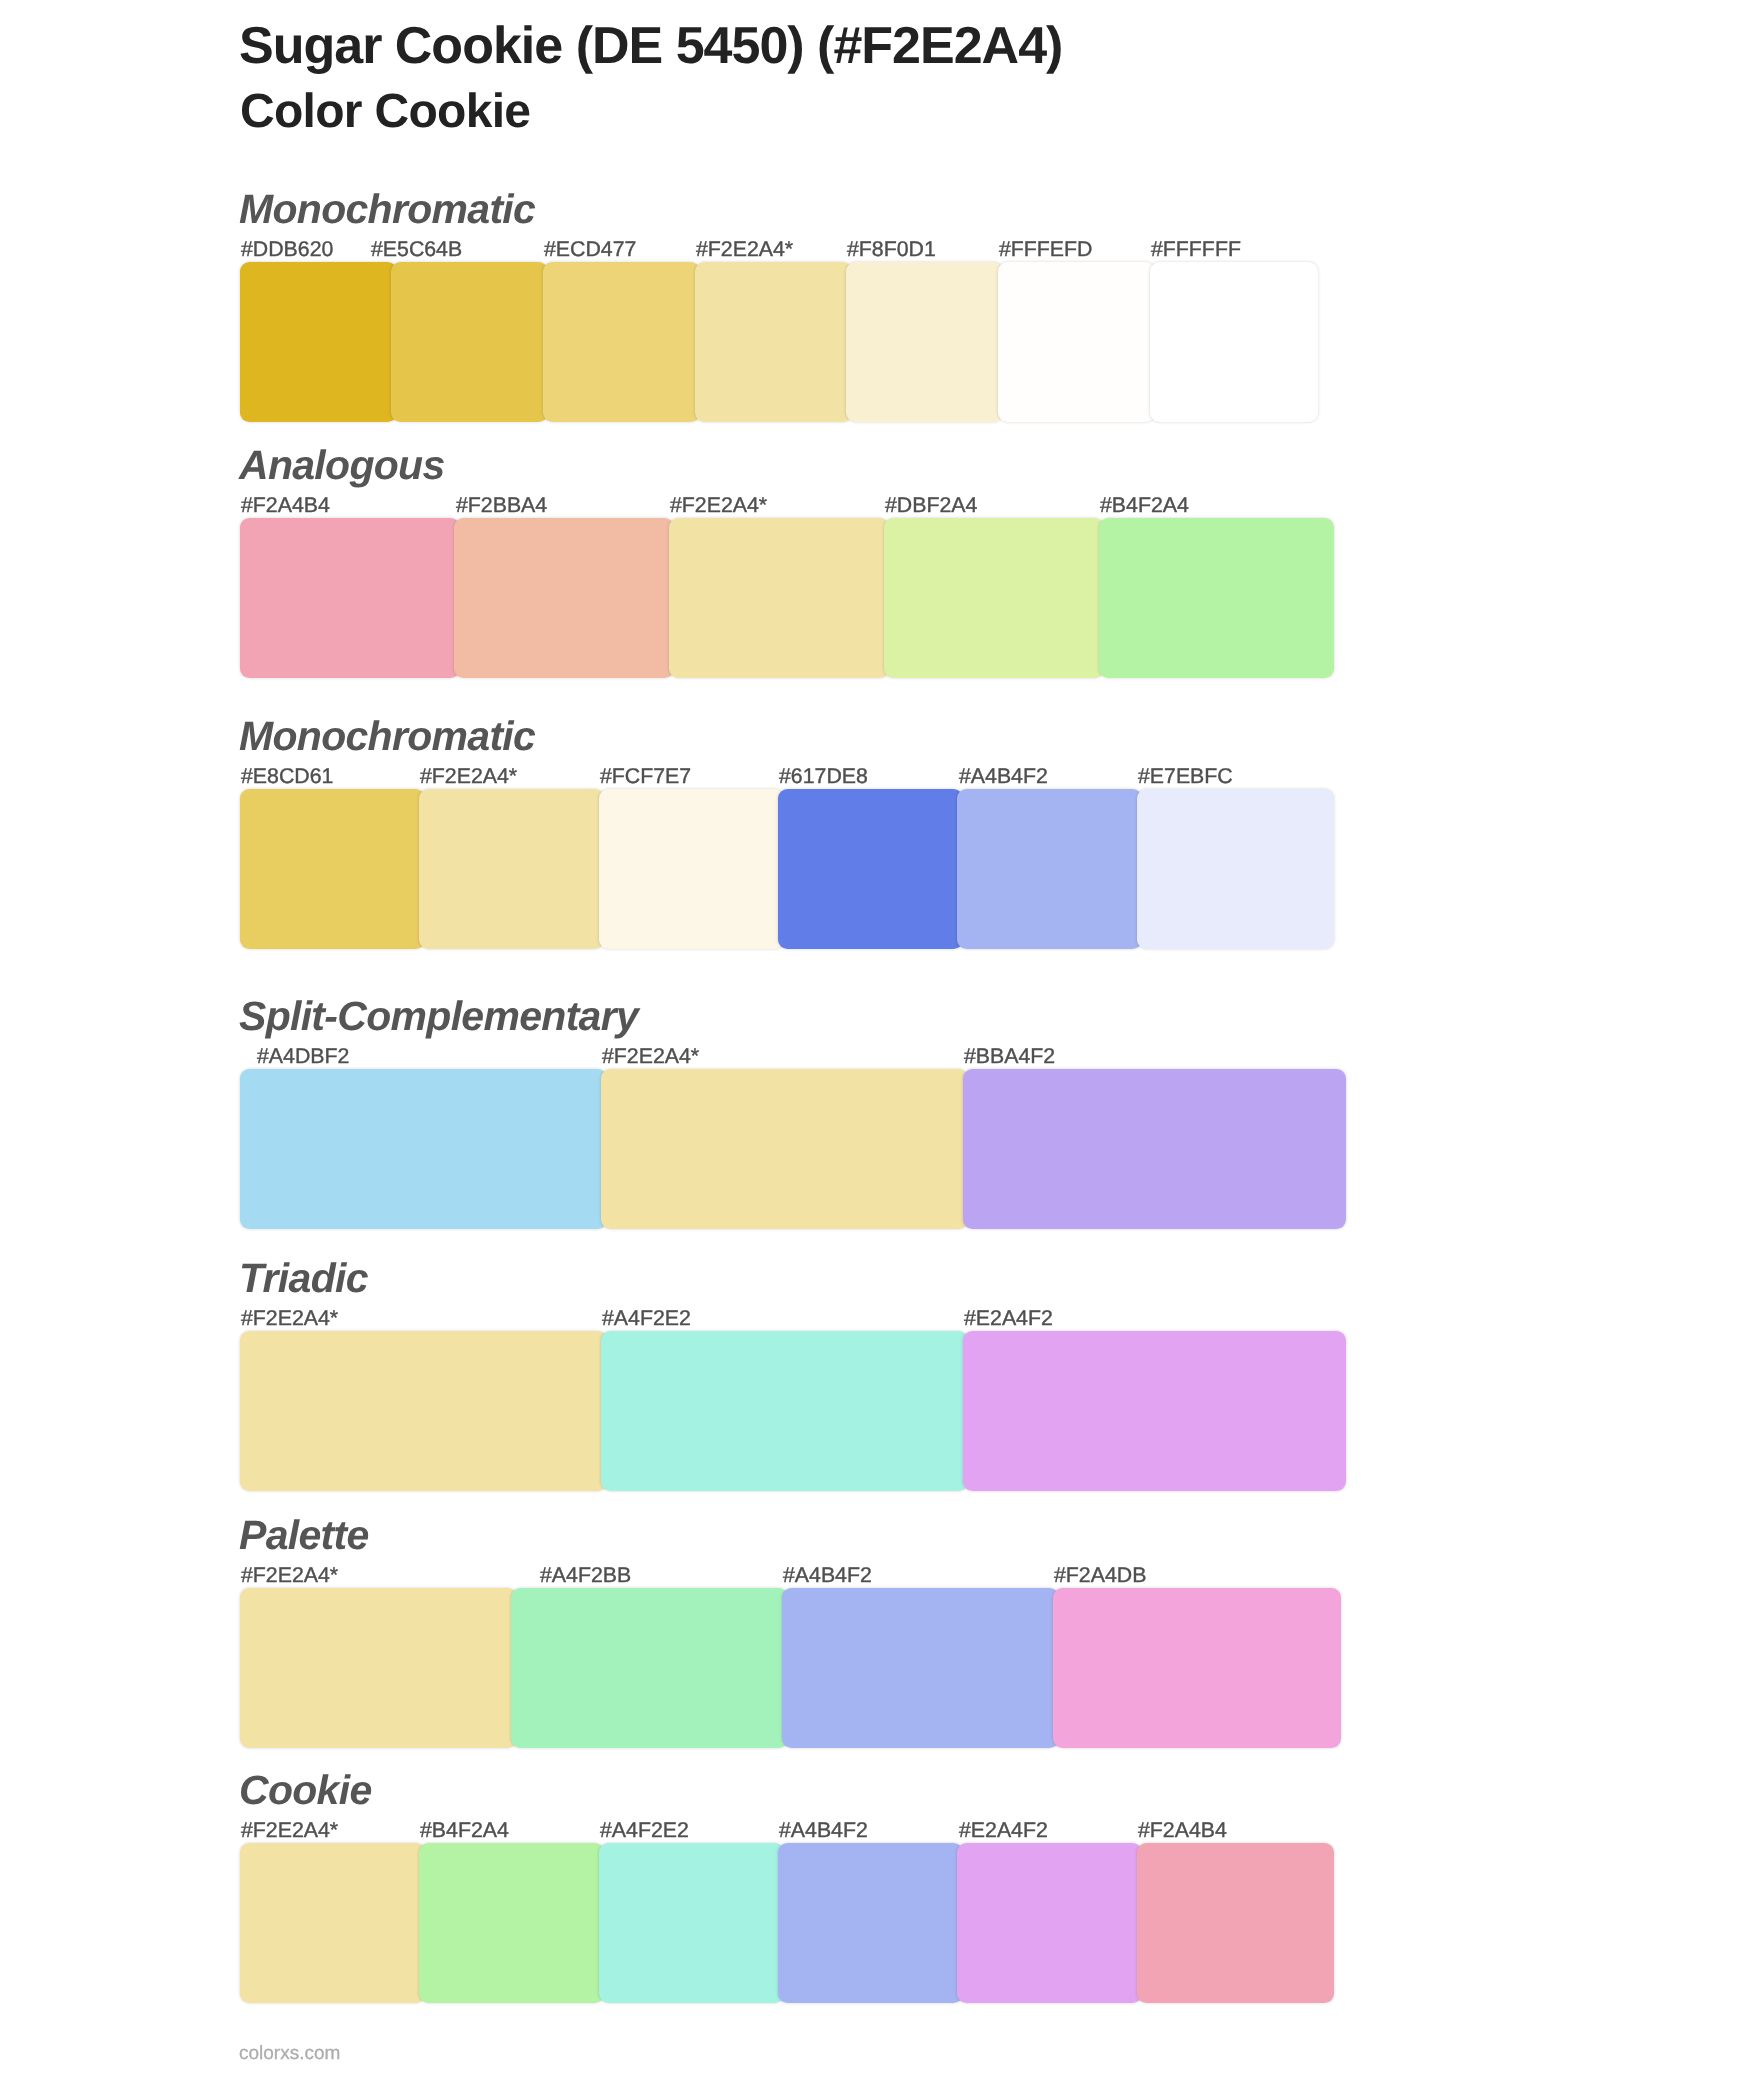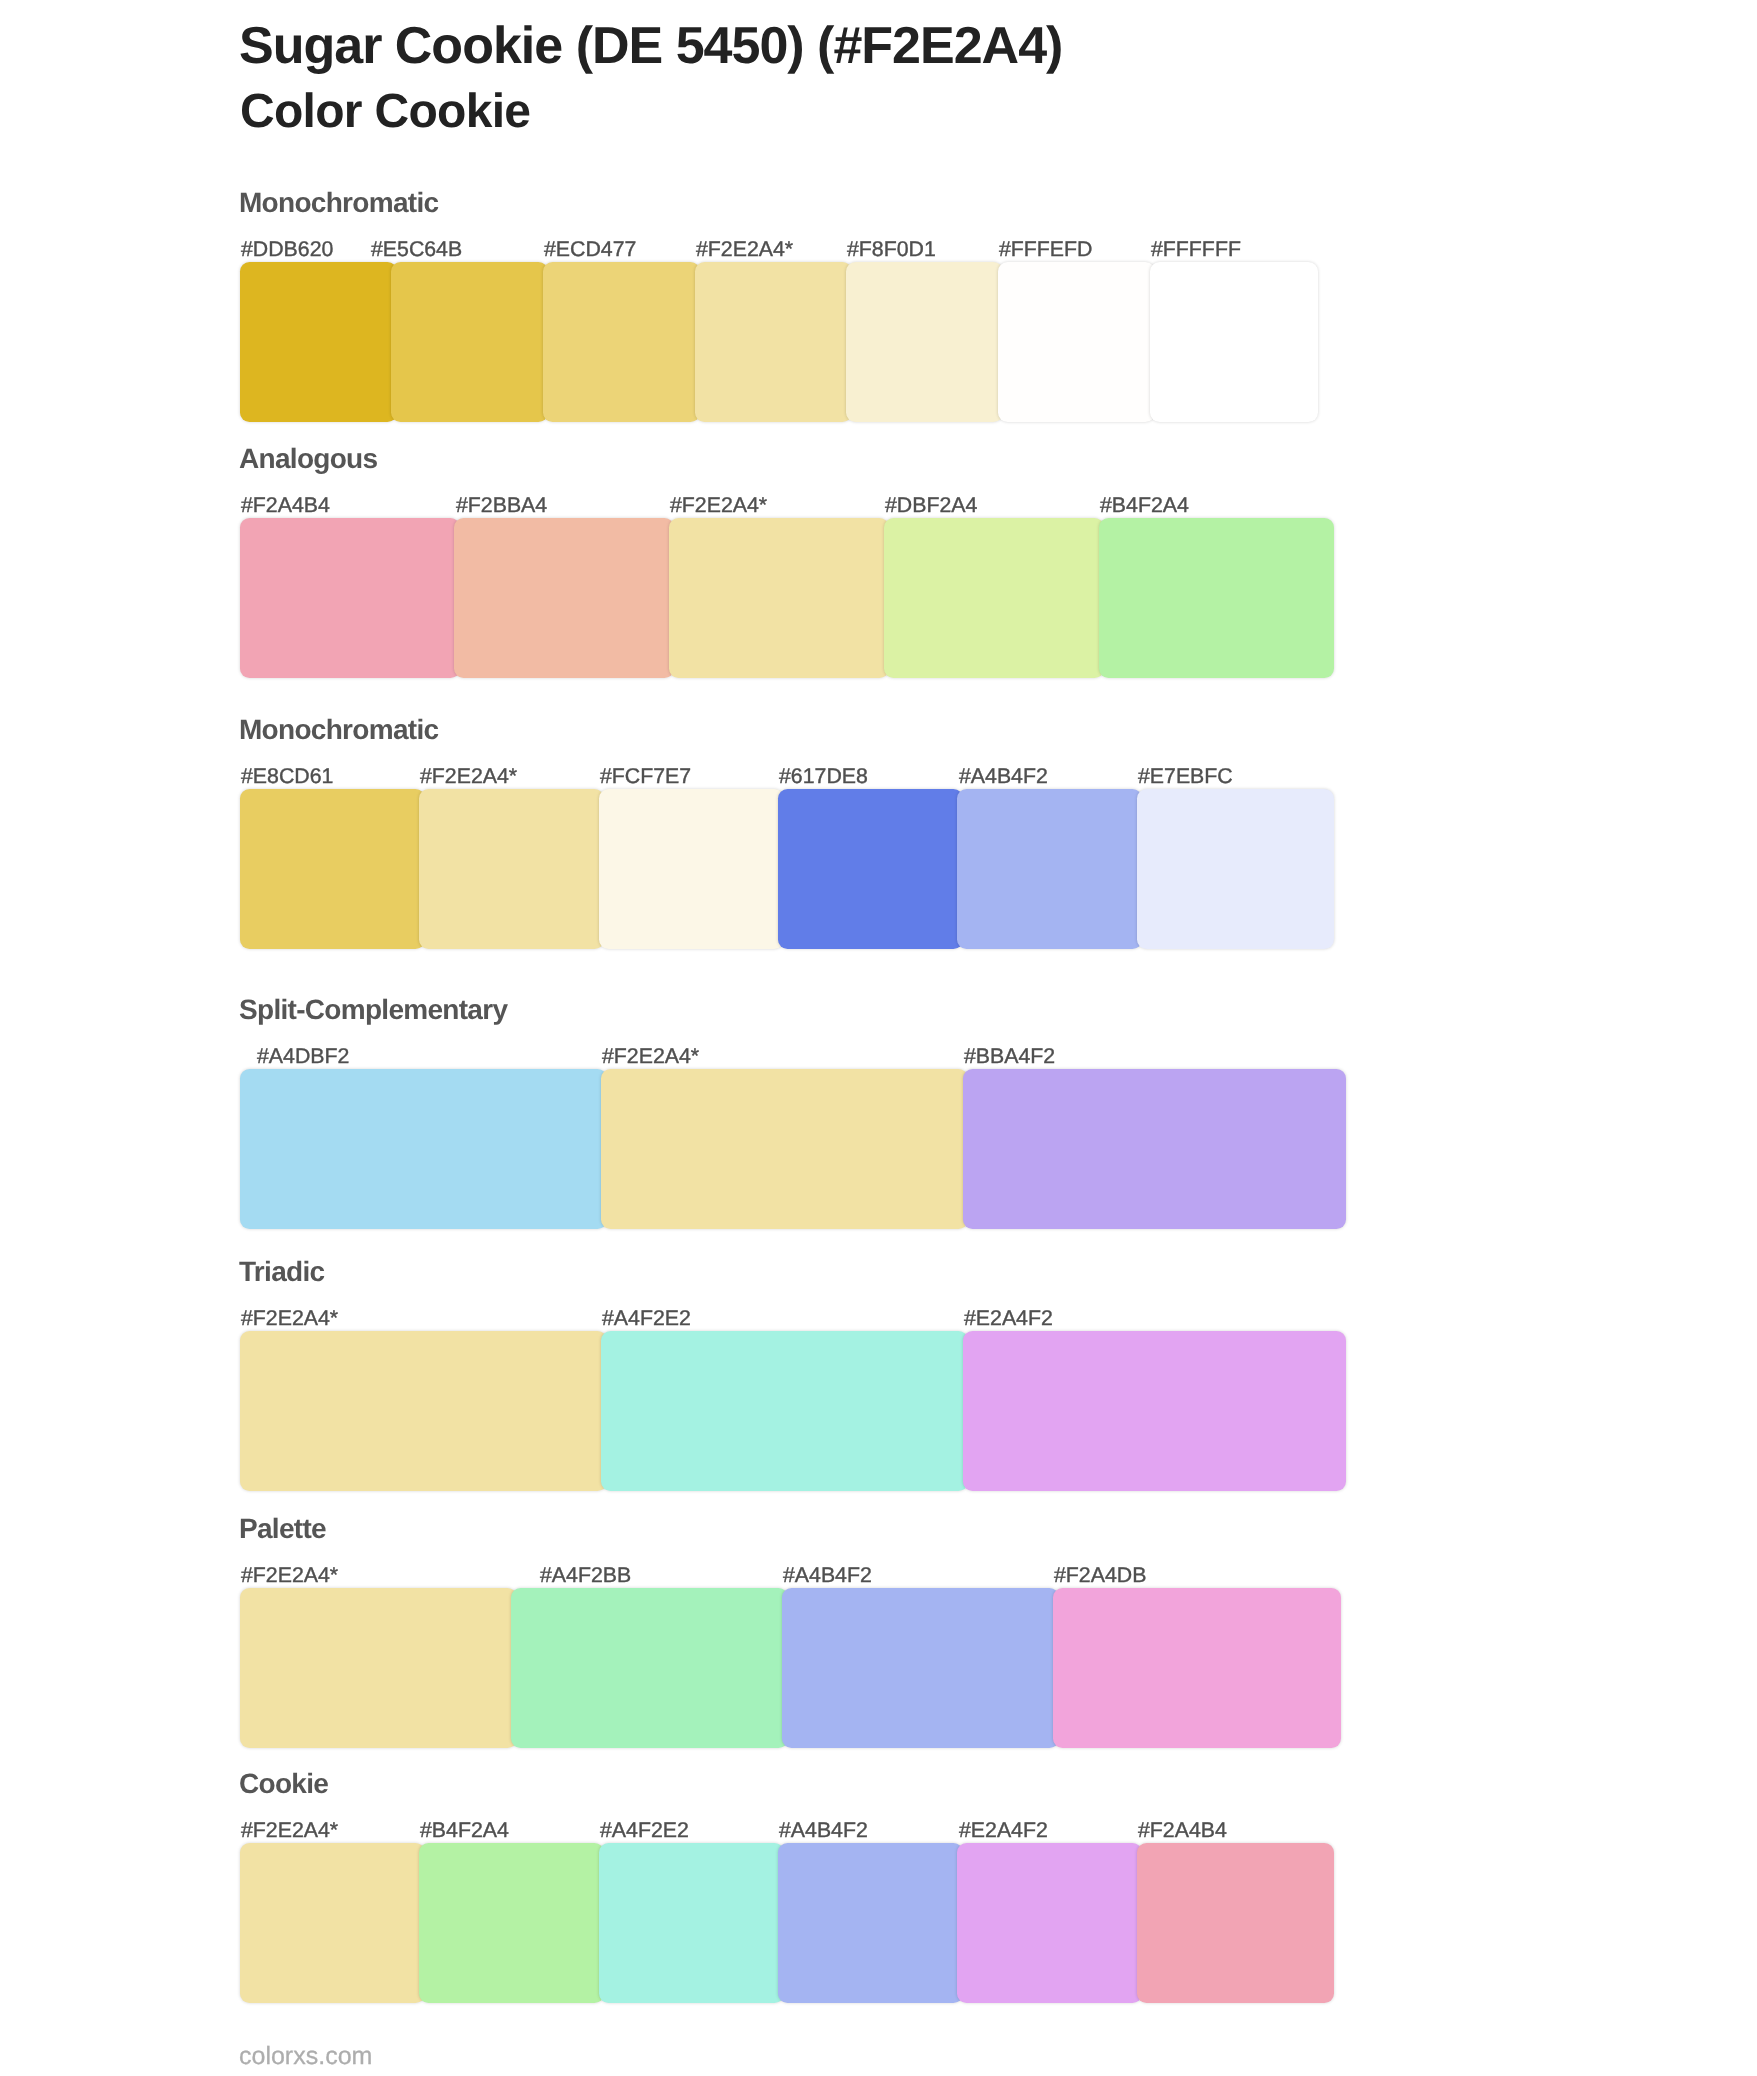--- a/index.html
+++ b/index.html
@@ -48,26 +48,27 @@
     font-weight: bold;
     color: #222222;
     letter-spacing: -0.7px;
     white-space: nowrap;
   }
   .section { position: absolute; left: 0; width: 1757px; height: 0.8px; }
   .sec-title {
     position: absolute;
     left: 239px;
     top: -73px;
-    font-size: 28px;
+    font-size: 41px;
     line-height: 1;
     font-weight: bold;
     color: #555555;
     letter-spacing: -0.7px;
     white-space: nowrap;
+    font-style: italic;
   }
   .swatch-labels { position: absolute; left: 0; top: -23px; width: 1757px; height: 24px; }
   .swatch-label {
     position: absolute;
     font-size: 21.3px;
     line-height: 1;
     font-weight: 400;
     color: #4f4f4f;
     -webkit-text-stroke: 0.4px #4f4f4f;
     white-space: nowrap;
@@ -78,21 +79,21 @@
     position: absolute;
     top: 0;
     height: 160px;
     border-radius: 9.6px;
     box-shadow: 0 0 3.2px rgba(0,0,0,0.18);
   }
   .footer {
     position: absolute;
     left: 239px;
     top: 2044px;
-    font-size: 25px;
+    font-size: 19px;
     line-height: 1;
     color: #adadad;
     -webkit-text-stroke: 0.3px #adadad;
     white-space: nowrap;
   }
 </style>
 </head>
 <body>
 
 <div id="page">

